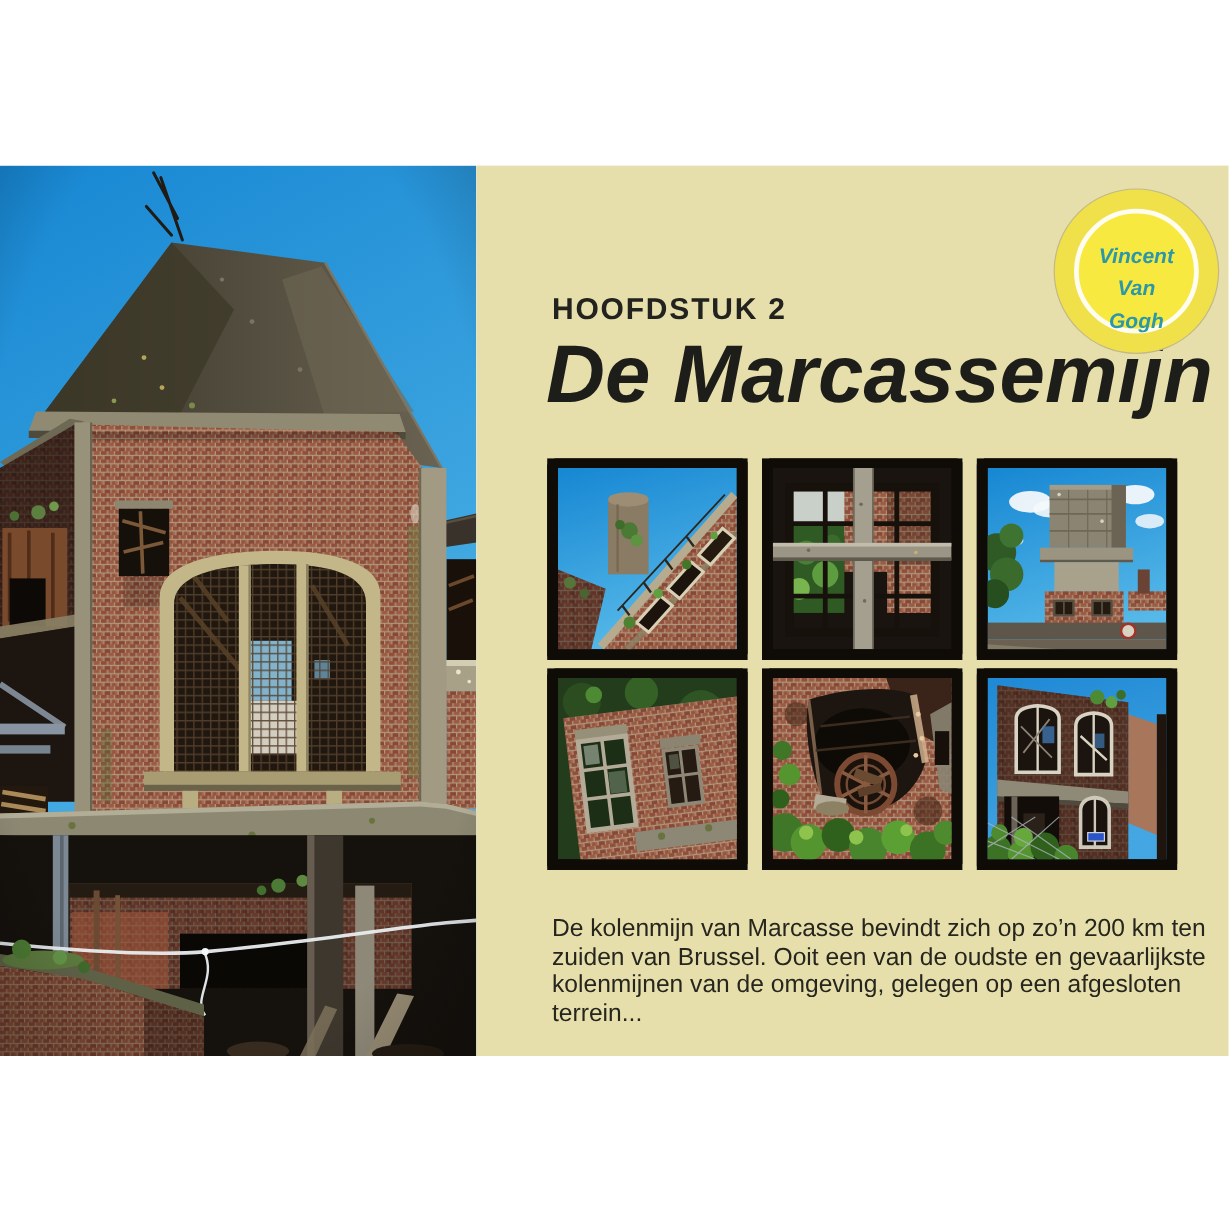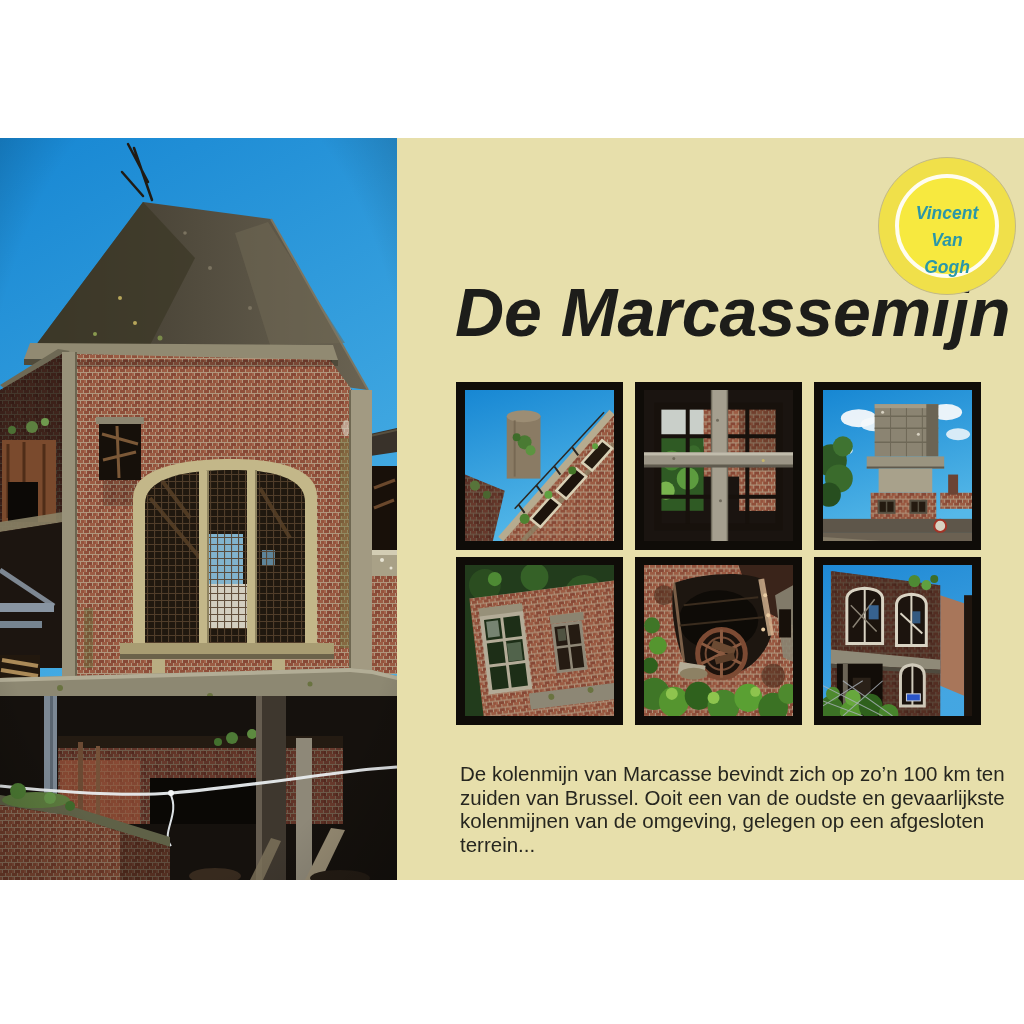--- a/index.html
+++ b/index.html
@@ -195,20 +195,21 @@
         <circle cx="50" cy="660" r="6" fill="#649348"></circle>
       <circle cx="70" cy="668" r="5" fill="#3f6a2c"></circle>
       <ellipse cx="215" cy="738" rx="26" ry="8" fill="#372a1e"></ellipse>
       <ellipse cx="340" cy="740" rx="30" ry="8" fill="#241c14"></ellipse>
       <rect x="0" y="0" width="397" height="742" fill="url(#vigGrad)"></rect>
     </svg>
   </figure>
 
   <div class="panel">
 
+    <div class="kicker">HOOFDSTUK 2</div>
     <h1 class="title" style="margin:0">De Marcassemijn</h1>
 
     <div class="badge">
       <div class="badge-inner">
         <div class="badge-text">Vincent
 Van
 Gogh</div>
       </div>
     </div>
 
@@ -406,19 +407,19 @@
             <circle cx="66" cy="148" r="10" fill="#48852c"></circle>
           <circle cx="30" cy="132" r="8" fill="#67a83d"></circle>
             <circle cx="10" cy="128" r="7" fill="#4e8a2e"></circle>
           <path d="M0,120 L60,150 M0,135 L40,150 M20,115 L70,150 M40,115 L0,140 M60,115 L20,150" stroke="#aab2ba" stroke-width="1" opacity="0.8"></path>
           <rect x="84" y="128" width="14" height="7" fill="#2a55c8" stroke="#d0d4dc" stroke-width="1"></rect>
         </svg>
       </figure>
 
     </div>
 
-    <p class="body-text" style="margin:0">De kolenmijn van Marcasse bevindt zich op zo’n 100 km ten
+    <p class="body-text" style="margin:0">De kolenmijn van Marcasse bevindt zich op zo’n 200 km ten
 zuiden van Brussel. Ooit een van de oudste en gevaarlijkste
 kolenmijnen van de omgeving, gelegen op een afgesloten
 terrein...</p>
   </div>
 
 </div>
 
 </body></html>

